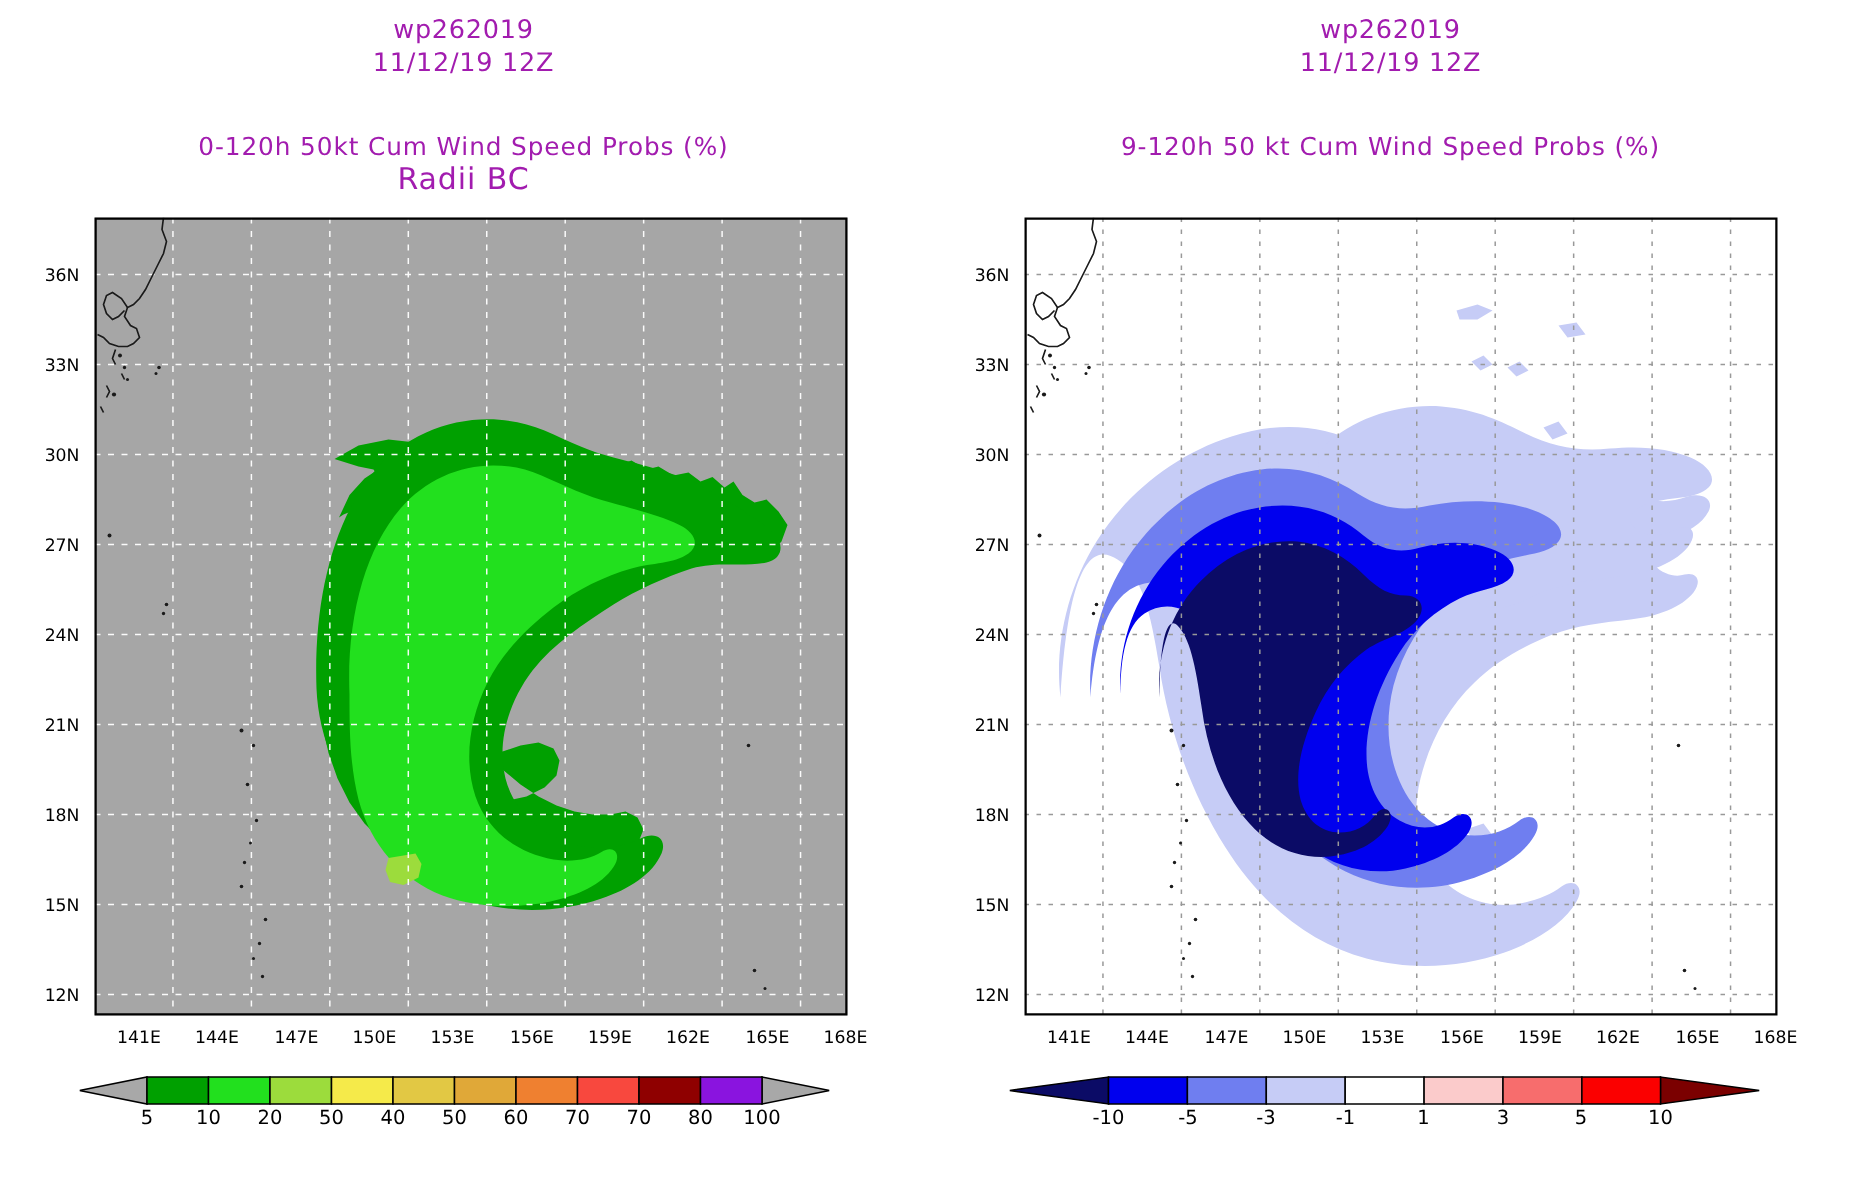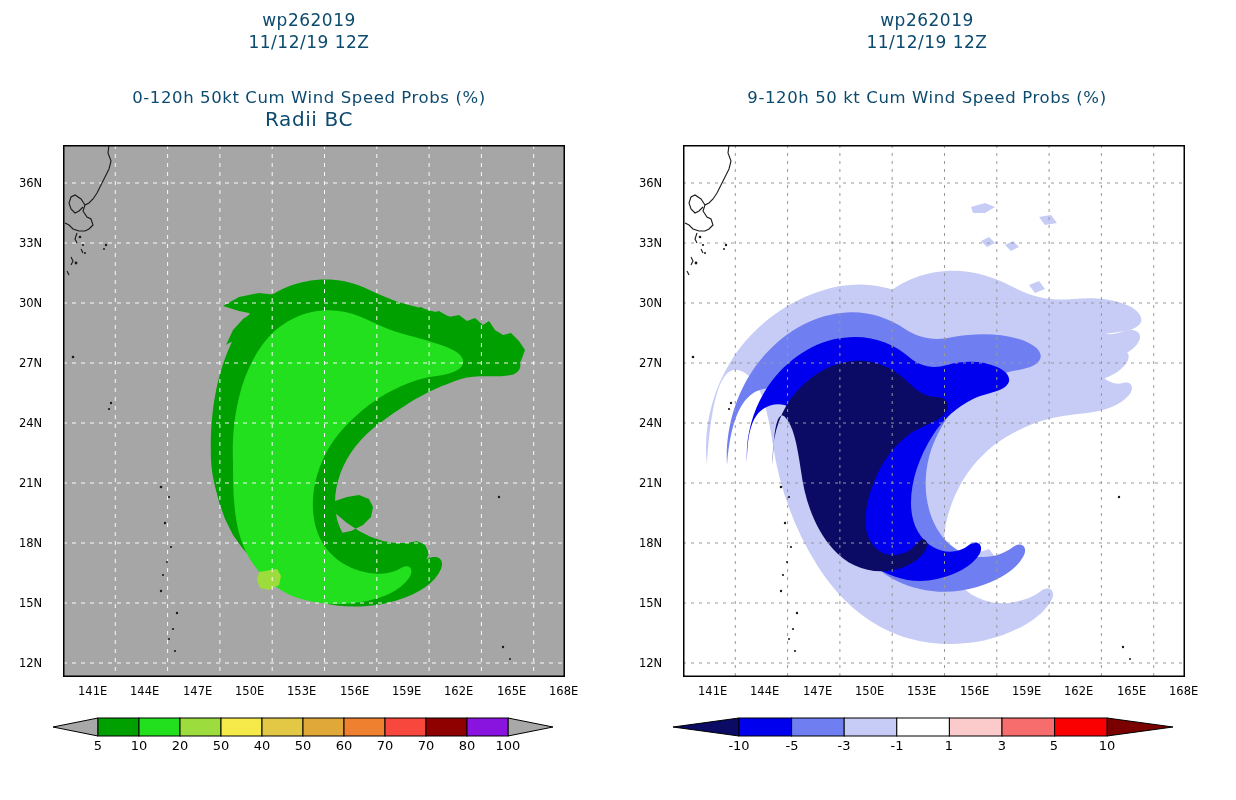--- a/index.html
+++ b/index.html
@@ -21,21 +21,21 @@
     height: 800px;
   }
   #panel-left  { left: 0; }
   #panel-right { left: 618px; }
 
   .title-block {
     position: absolute;
     left: 0;
     width: 618px;
     text-align: center;
-    color: #0c4a6e;
+    color: #a21caf;
   }
   .t-storm {
     top: 10px;
     font-size: 17px;
     letter-spacing: 0.5px;
   }
   .t-date {
     top: 32px;
     font-size: 17px;
     letter-spacing: 0.5px;
@@ -55,21 +55,21 @@
     position: absolute;
   }
   .plotsvg { display: block; }
 
   .axlabel {
     position: absolute;
     font-size: 11.5px;
     color: #000;
     white-space: nowrap;
   }
-  .ylab { text-align: center; }
+  .ylab { text-align: right; }
   .xlab { }
 
   .cbarwrap { position: absolute; }
   .cbarsvg { display: block; }
   .cbtick {
     position: absolute;
     font-size: 13px;
     color: #000;
     text-align: center;
     white-space: nowrap;

